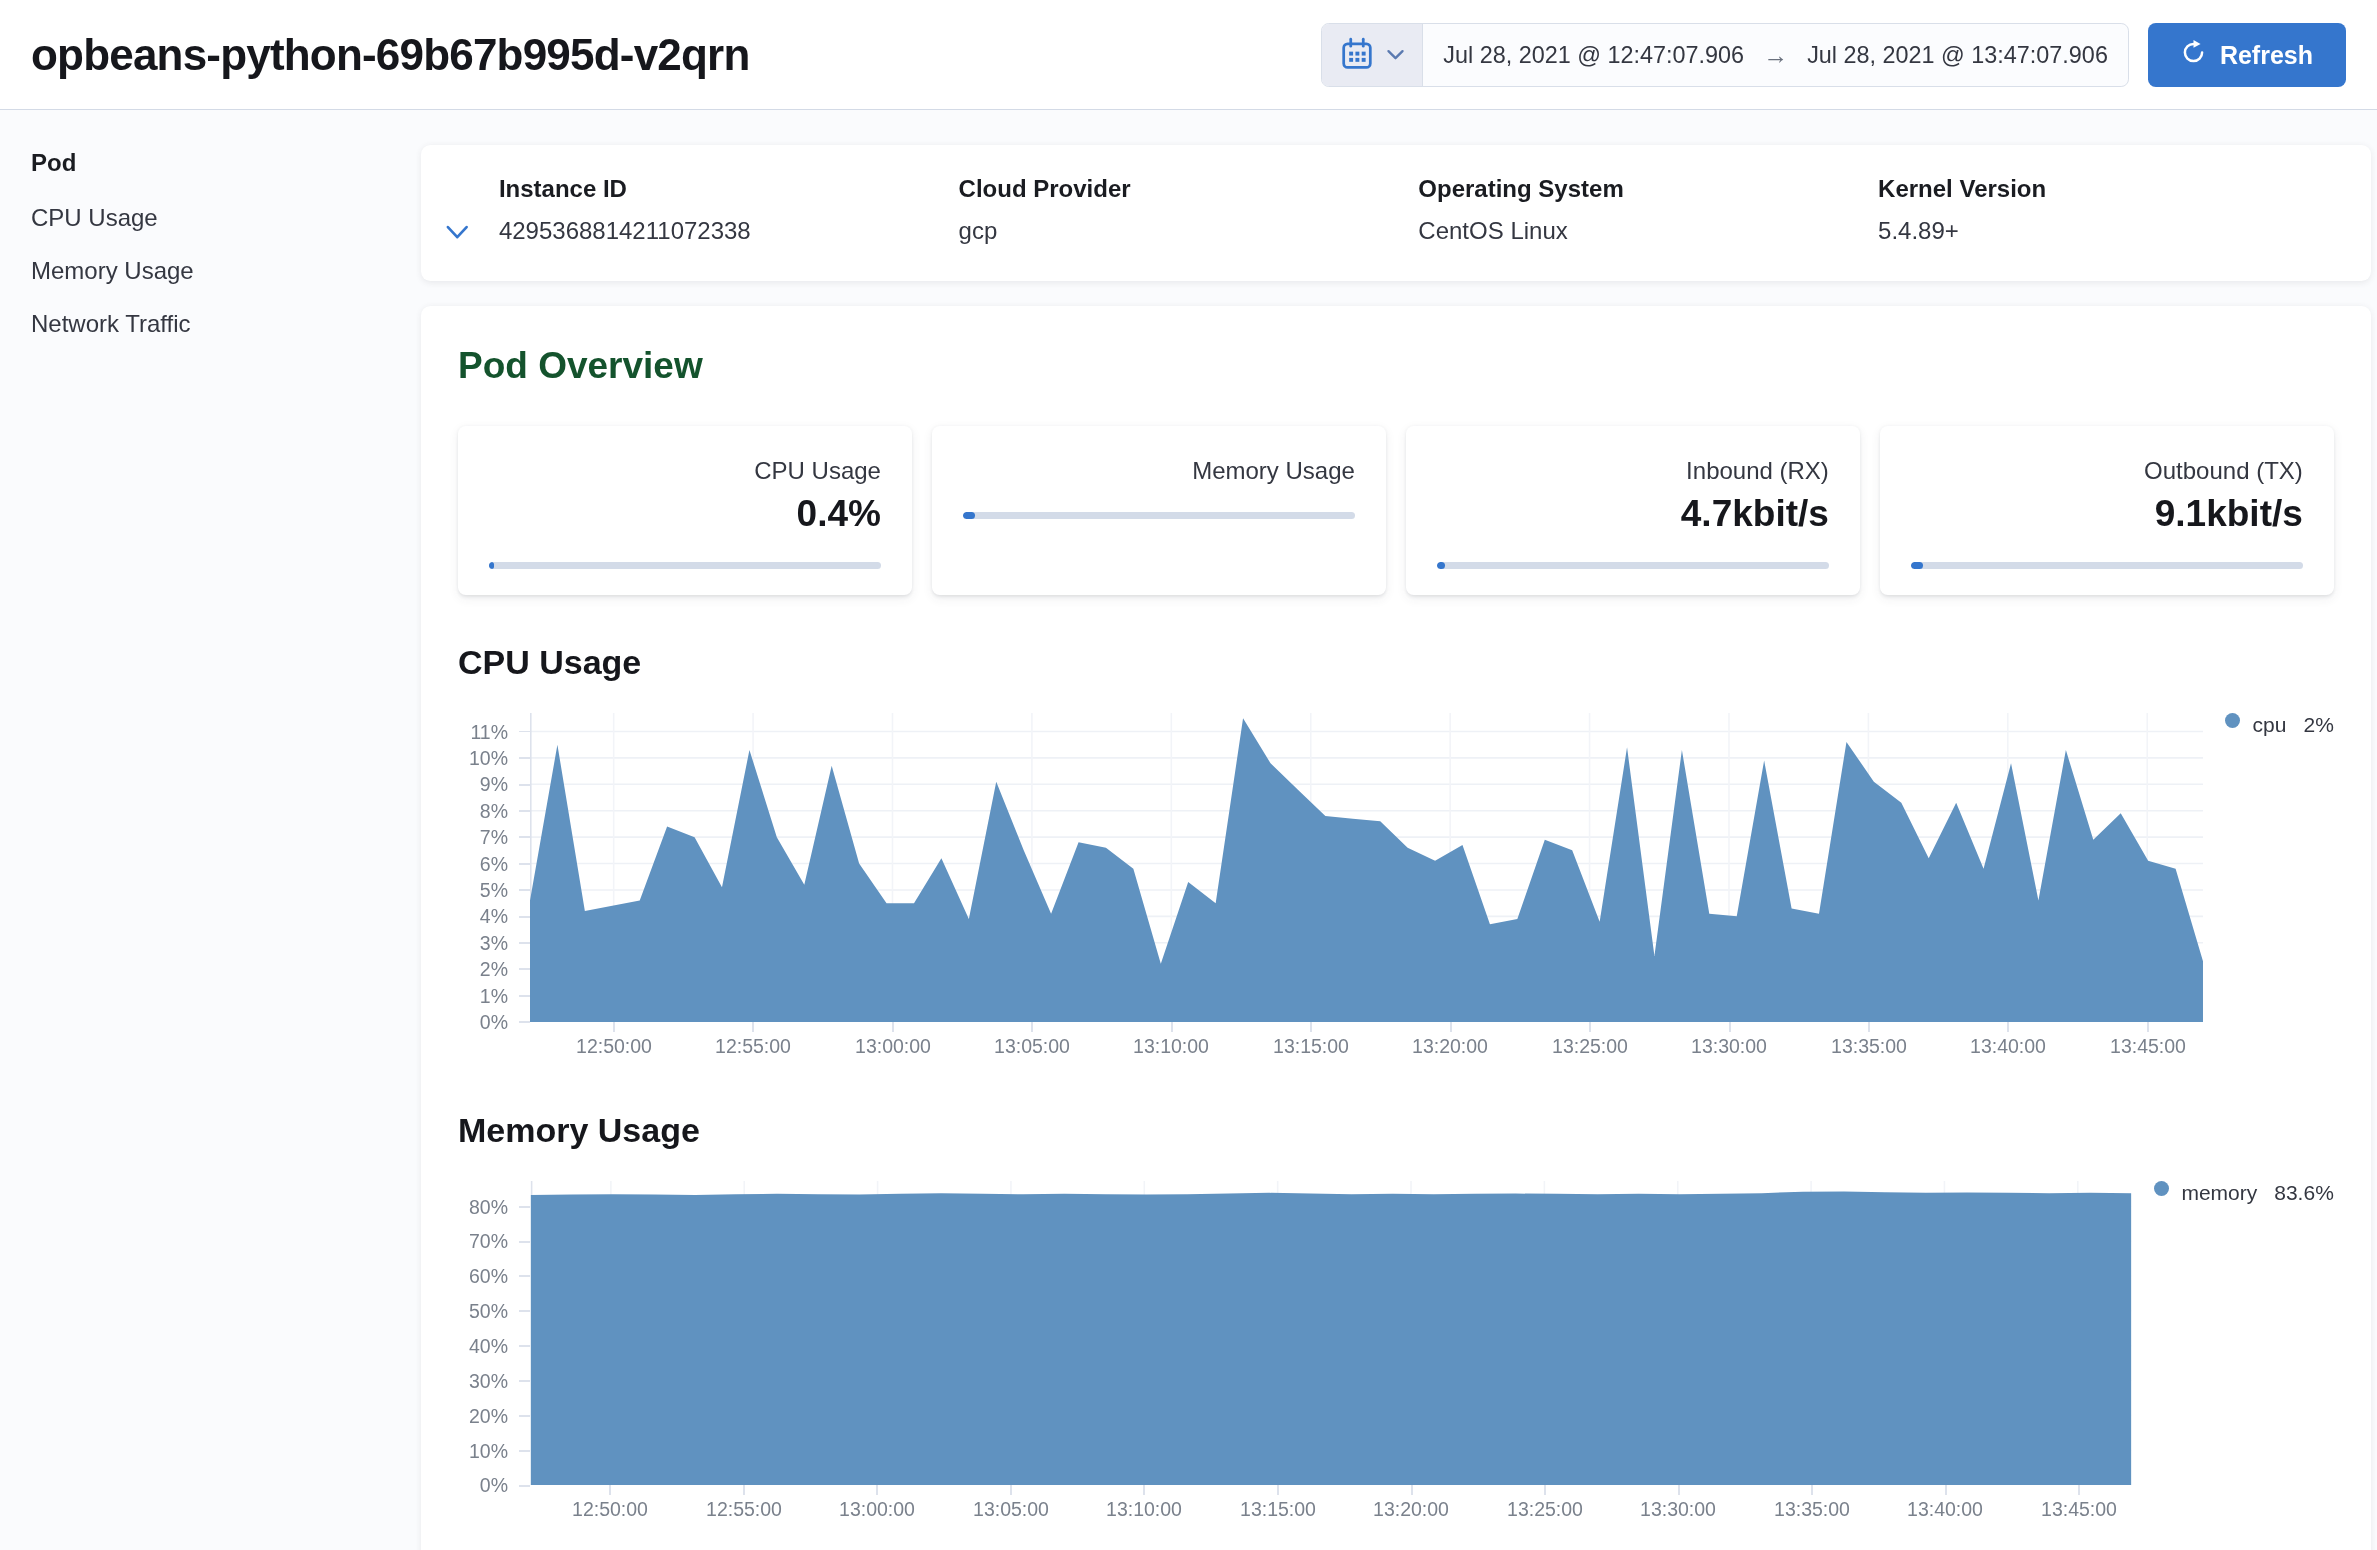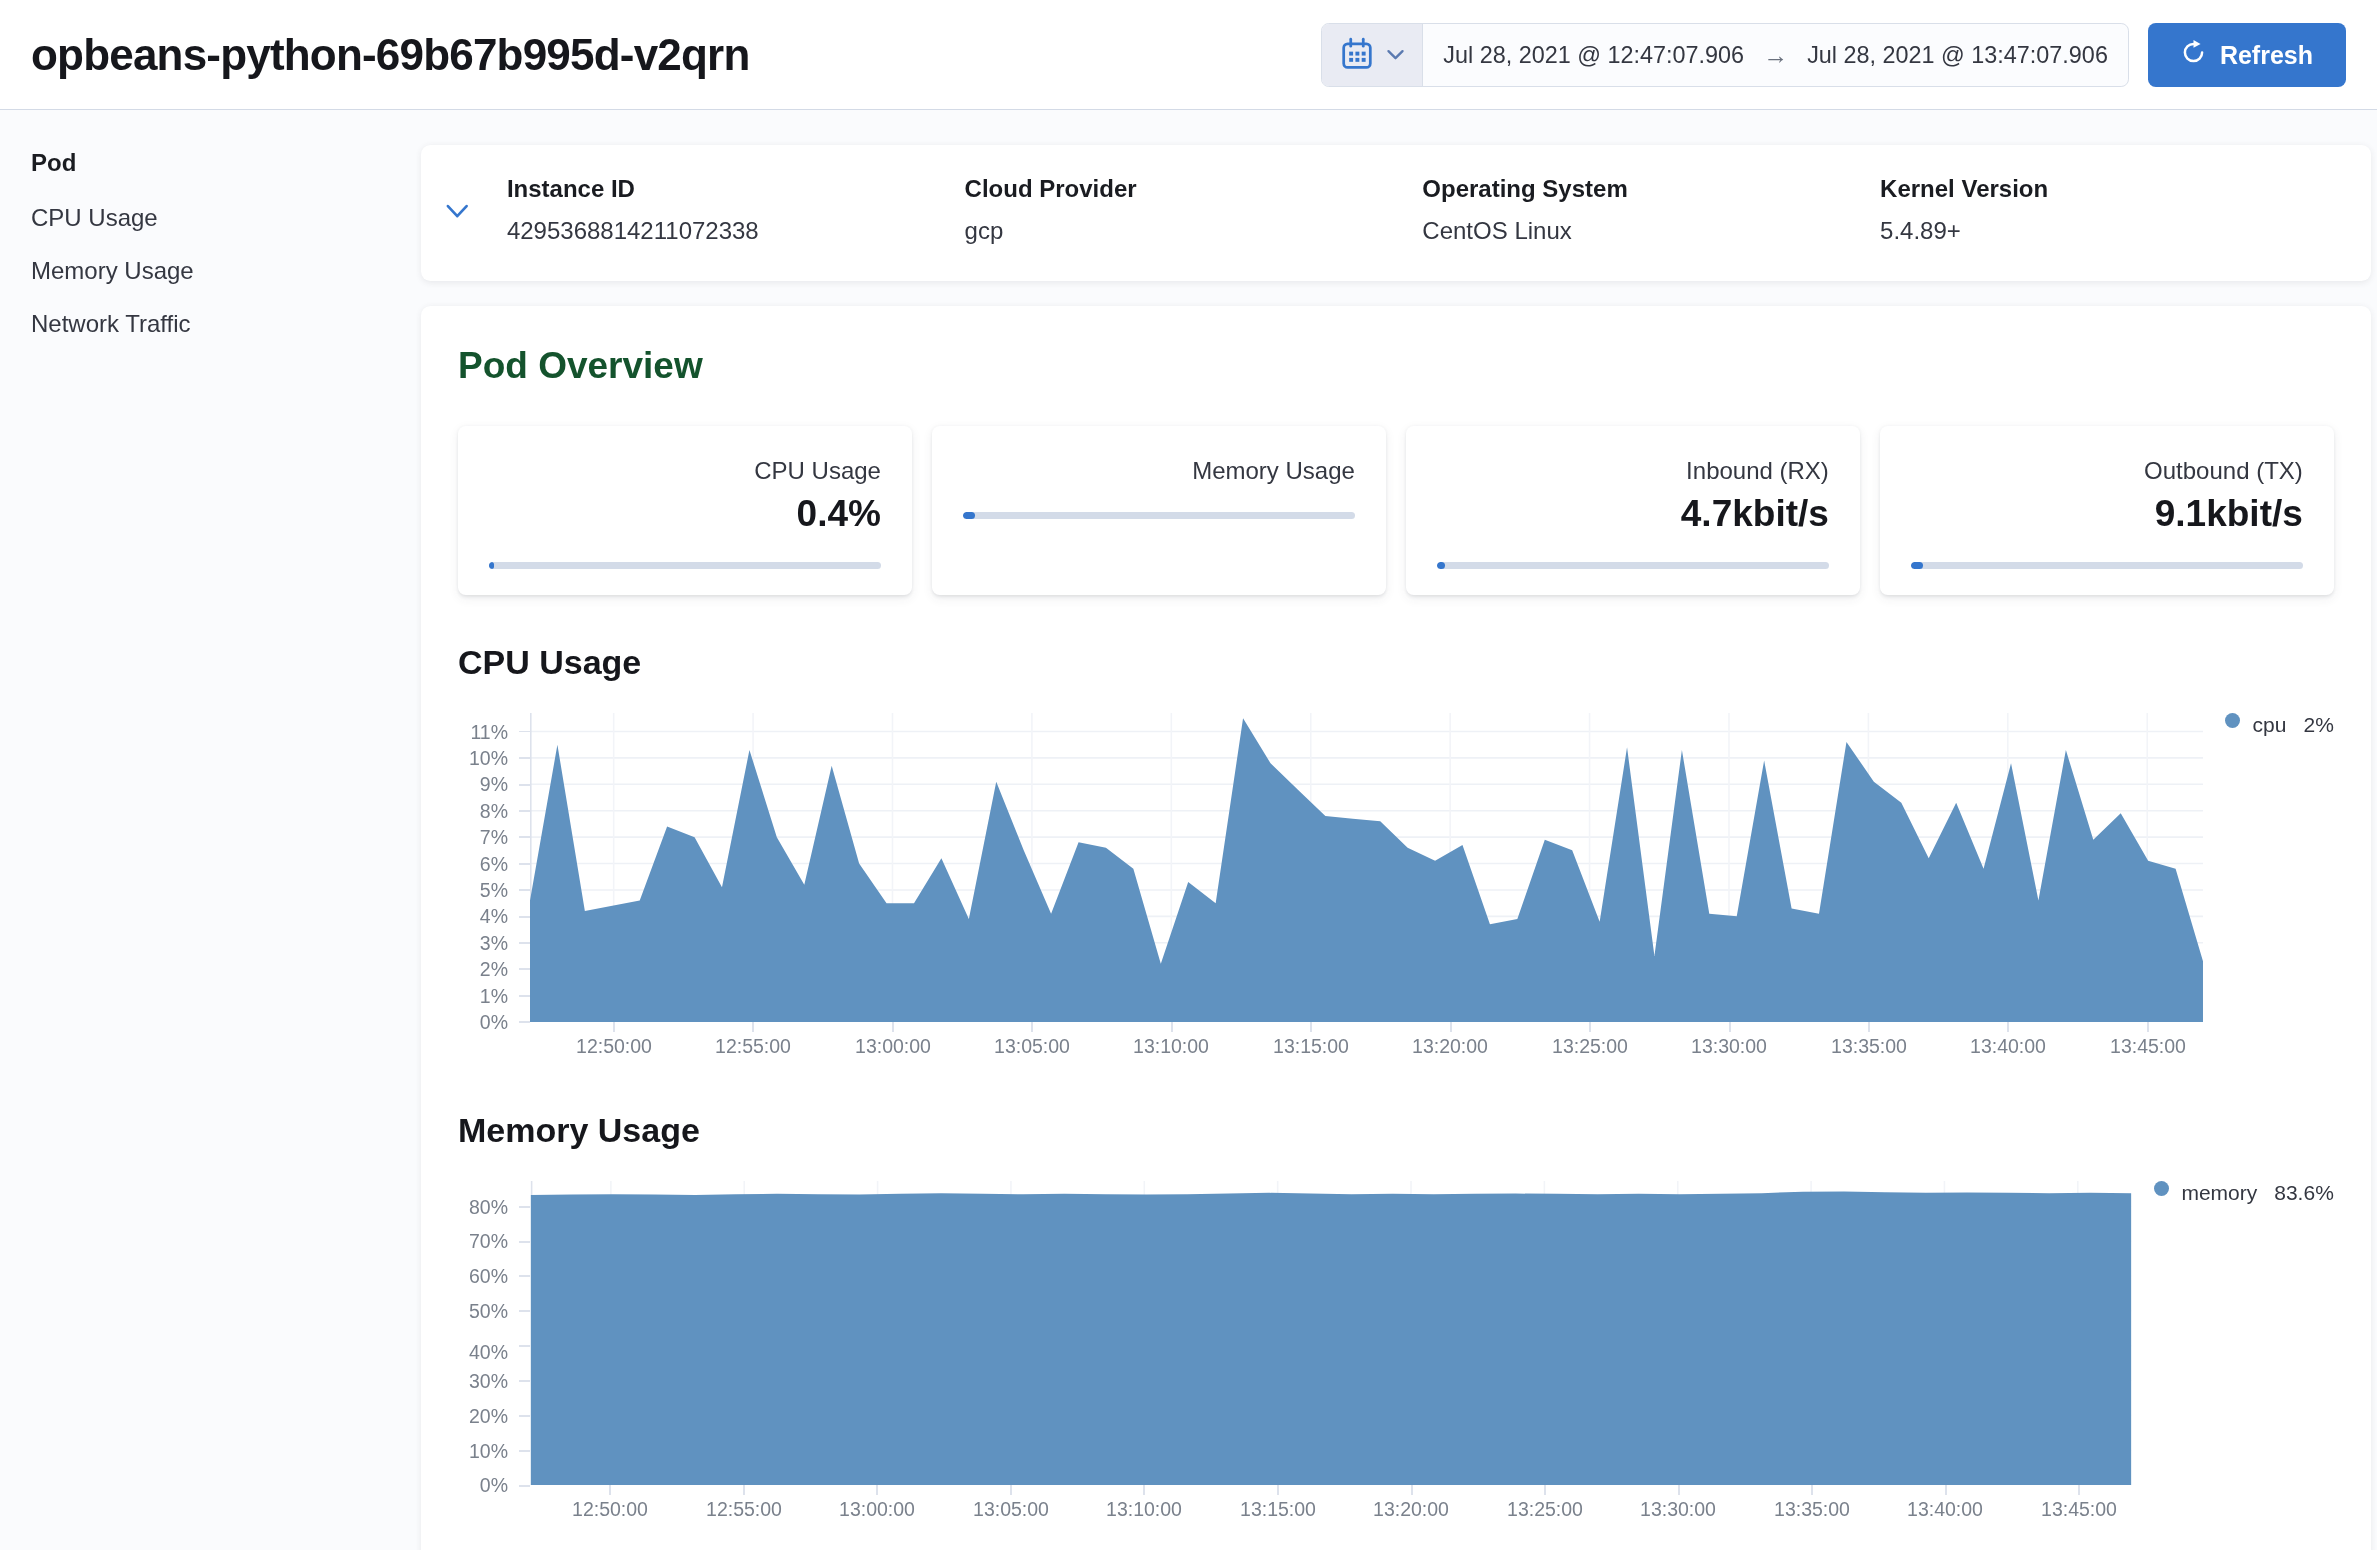--- a/index.html
+++ b/index.html
@@ -36,21 +36,21 @@
 
   
   .content { display:flex; padding-left:31px; }
   .sidebar { width:390px; flex:none; padding-top:39px; }
   .sidebar-heading { font-size:24px; font-weight:700; color:#1a1c21; margin-bottom:26.5px; }
   .sidebar-item { font-size:24px; color:#343741; margin-bottom:25px; cursor:pointer; }
   .main { flex:1; margin-right:6.2px; min-width:0; }
 
   
   .panel { background:#fff; border-radius:9.4px; box-shadow:0 1.6px 6.2px rgba(52,55,65,.09); }
-  .metadata { margin-top:35px; padding:30px 33px 36px 23.4px; display:flex; align-items:center;gap:8px; }
+  .metadata { margin-top:35px; padding:30px 33px 36px 23.4px; display:flex; align-items:flex-end; }
   .meta-chevron { flex:none; margin:4.7px 28px 0 0; cursor:pointer; background:none; border:none; }
   .meta-grid { flex:1; display:grid; grid-template-columns:repeat(4,1fr); }
   .meta-label { font-size:24px; font-weight:700; color:#1a1c21; margin-bottom:14px; }
   .meta-value { font-size:24px; color:#343741; }
 
   
   .pod-panel { margin-top:25px; padding:39px 37px 47px 37px; min-height:1249px; }
   .pod-title { font-size:37px; font-weight:700; color:#14532d; }
 
   .cards { display:flex; gap:20px; margin-top:39px; }
@@ -304,21 +304,21 @@
         <div class="chart">
             <div class="yaxis" style="height: 304px;">
               <div class="ytick-label" style="top: 304px;">0%</div>
               <div class="ytick-mark" style="top: 304px;"></div>
               <div class="ytick-label" style="top: 270px;">10%</div>
               <div class="ytick-mark" style="top: 269px;"></div>
               <div class="ytick-label" style="top: 235px;">20%</div>
               <div class="ytick-mark" style="top: 234px;"></div>
               <div class="ytick-label" style="top: 200px;">30%</div>
               <div class="ytick-mark" style="top: 199px;"></div>
-              <div class="ytick-label" style="top: 171px;">40%</div>
+              <div class="ytick-label" style="top: 165px;">40%</div>
               <div class="ytick-mark" style="top: 164px;"></div>
               <div class="ytick-label" style="top: 130px;">50%</div>
               <div class="ytick-mark" style="top: 129px;"></div>
               <div class="ytick-label" style="top: 95px;">60%</div>
               <div class="ytick-mark" style="top: 94px;"></div>
               <div class="ytick-label" style="top: 60px;">70%</div>
               <div class="ytick-mark" style="top: 60px;"></div>
               <div class="ytick-label" style="top: 25.5px;">80%</div>
               <div class="ytick-mark" style="top: 25px;"></div>
             </div>

